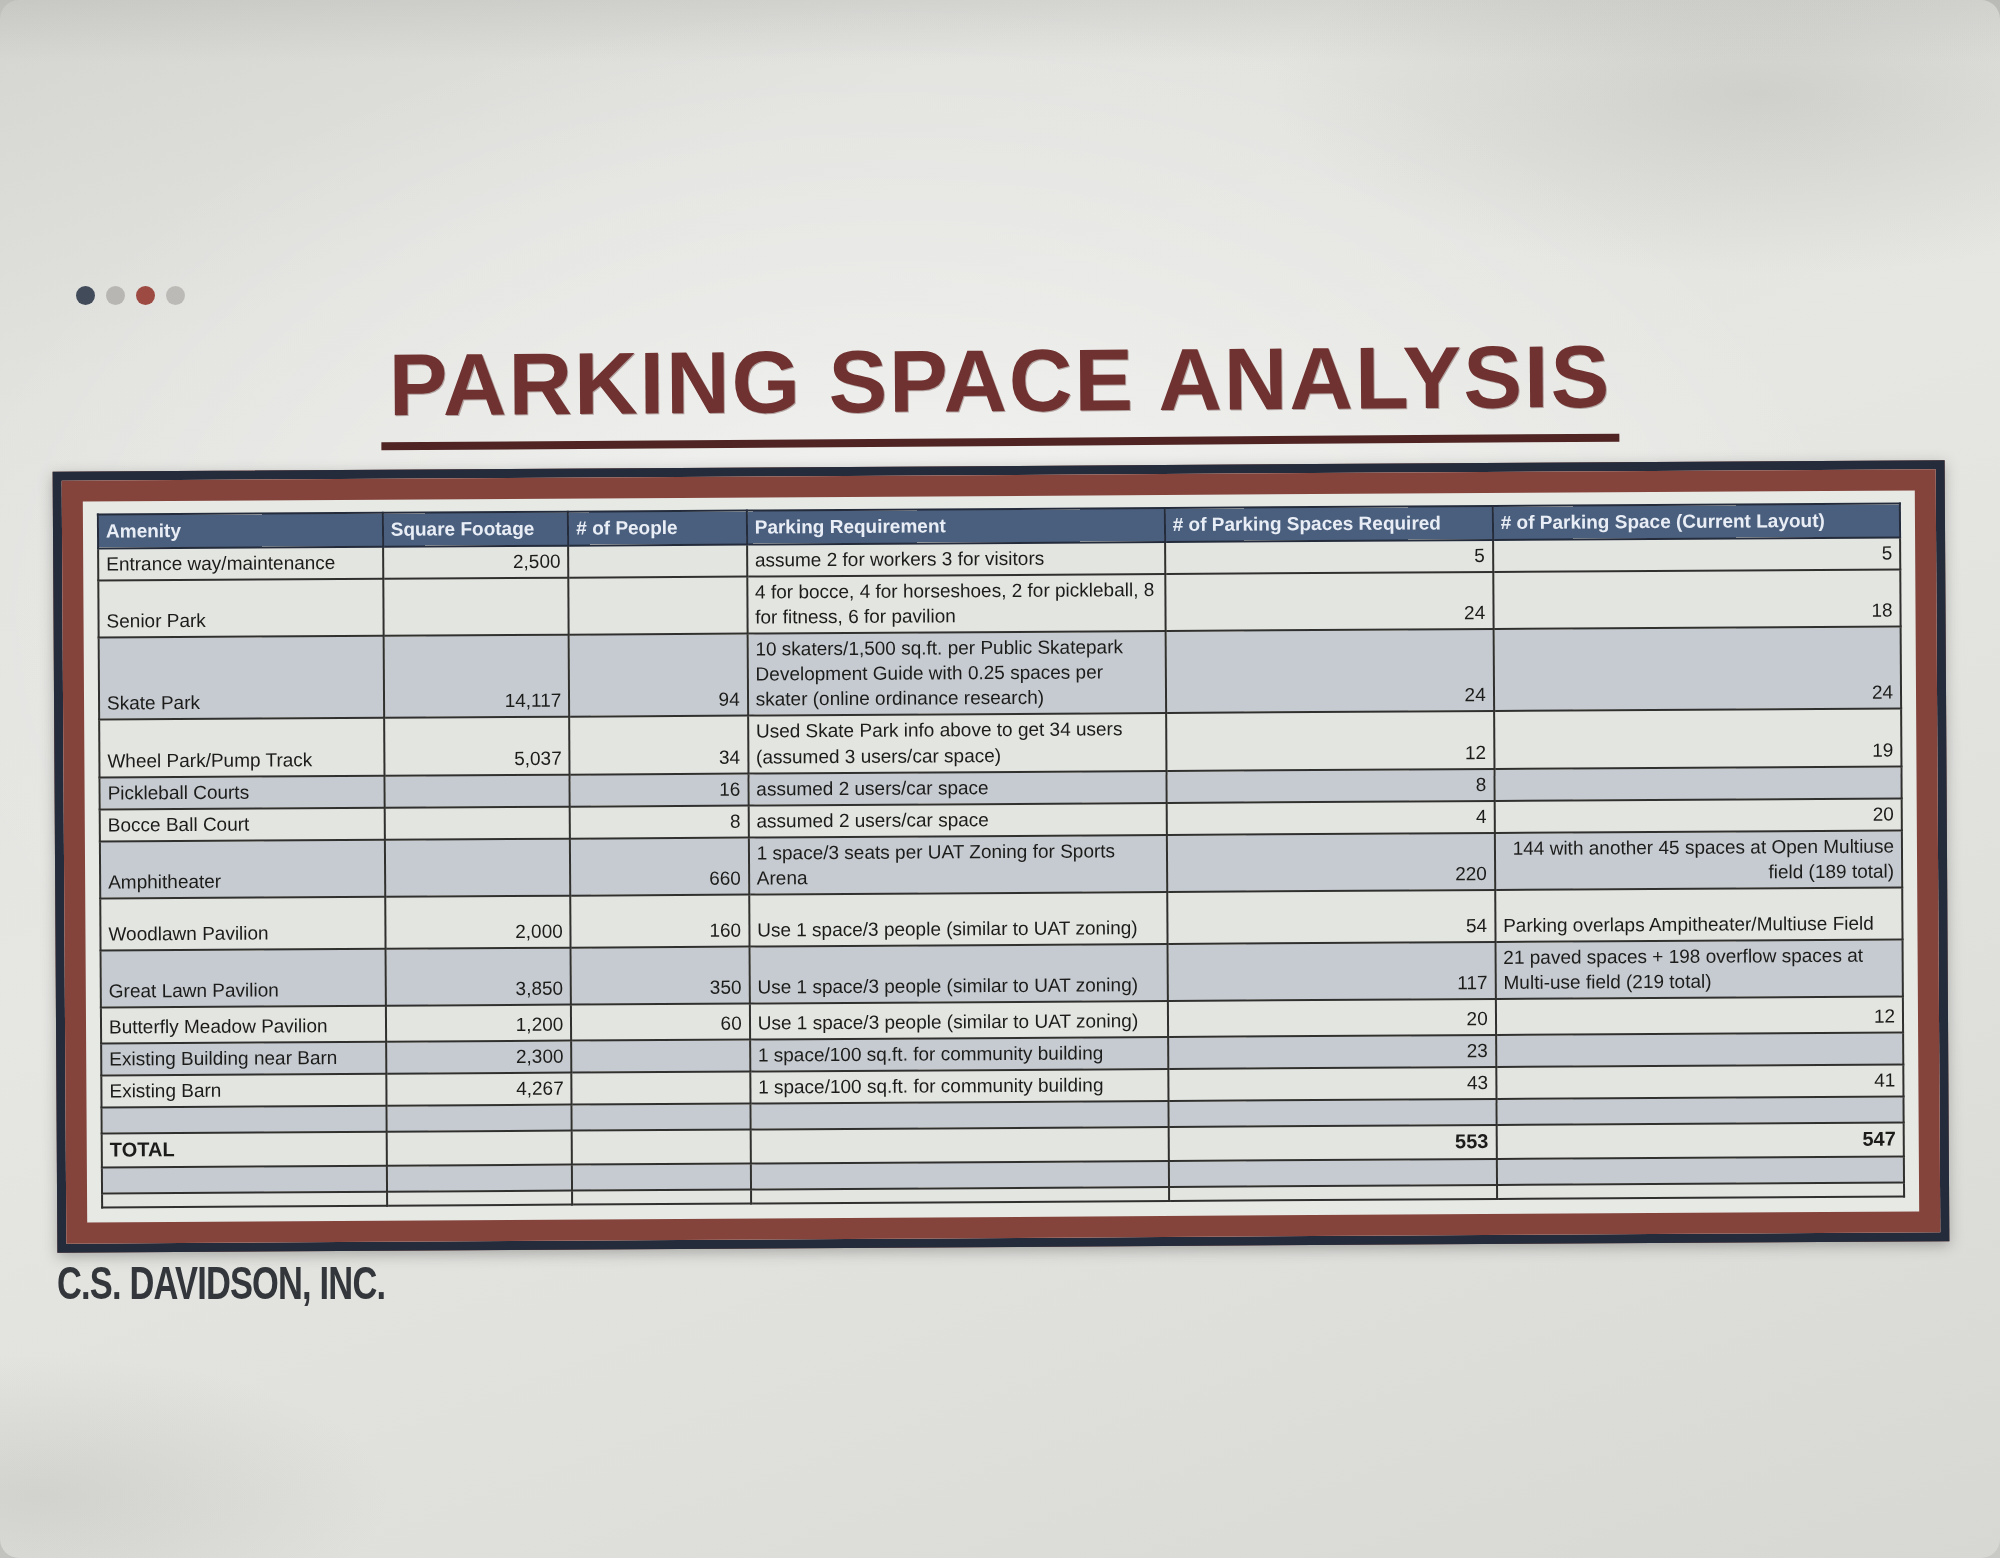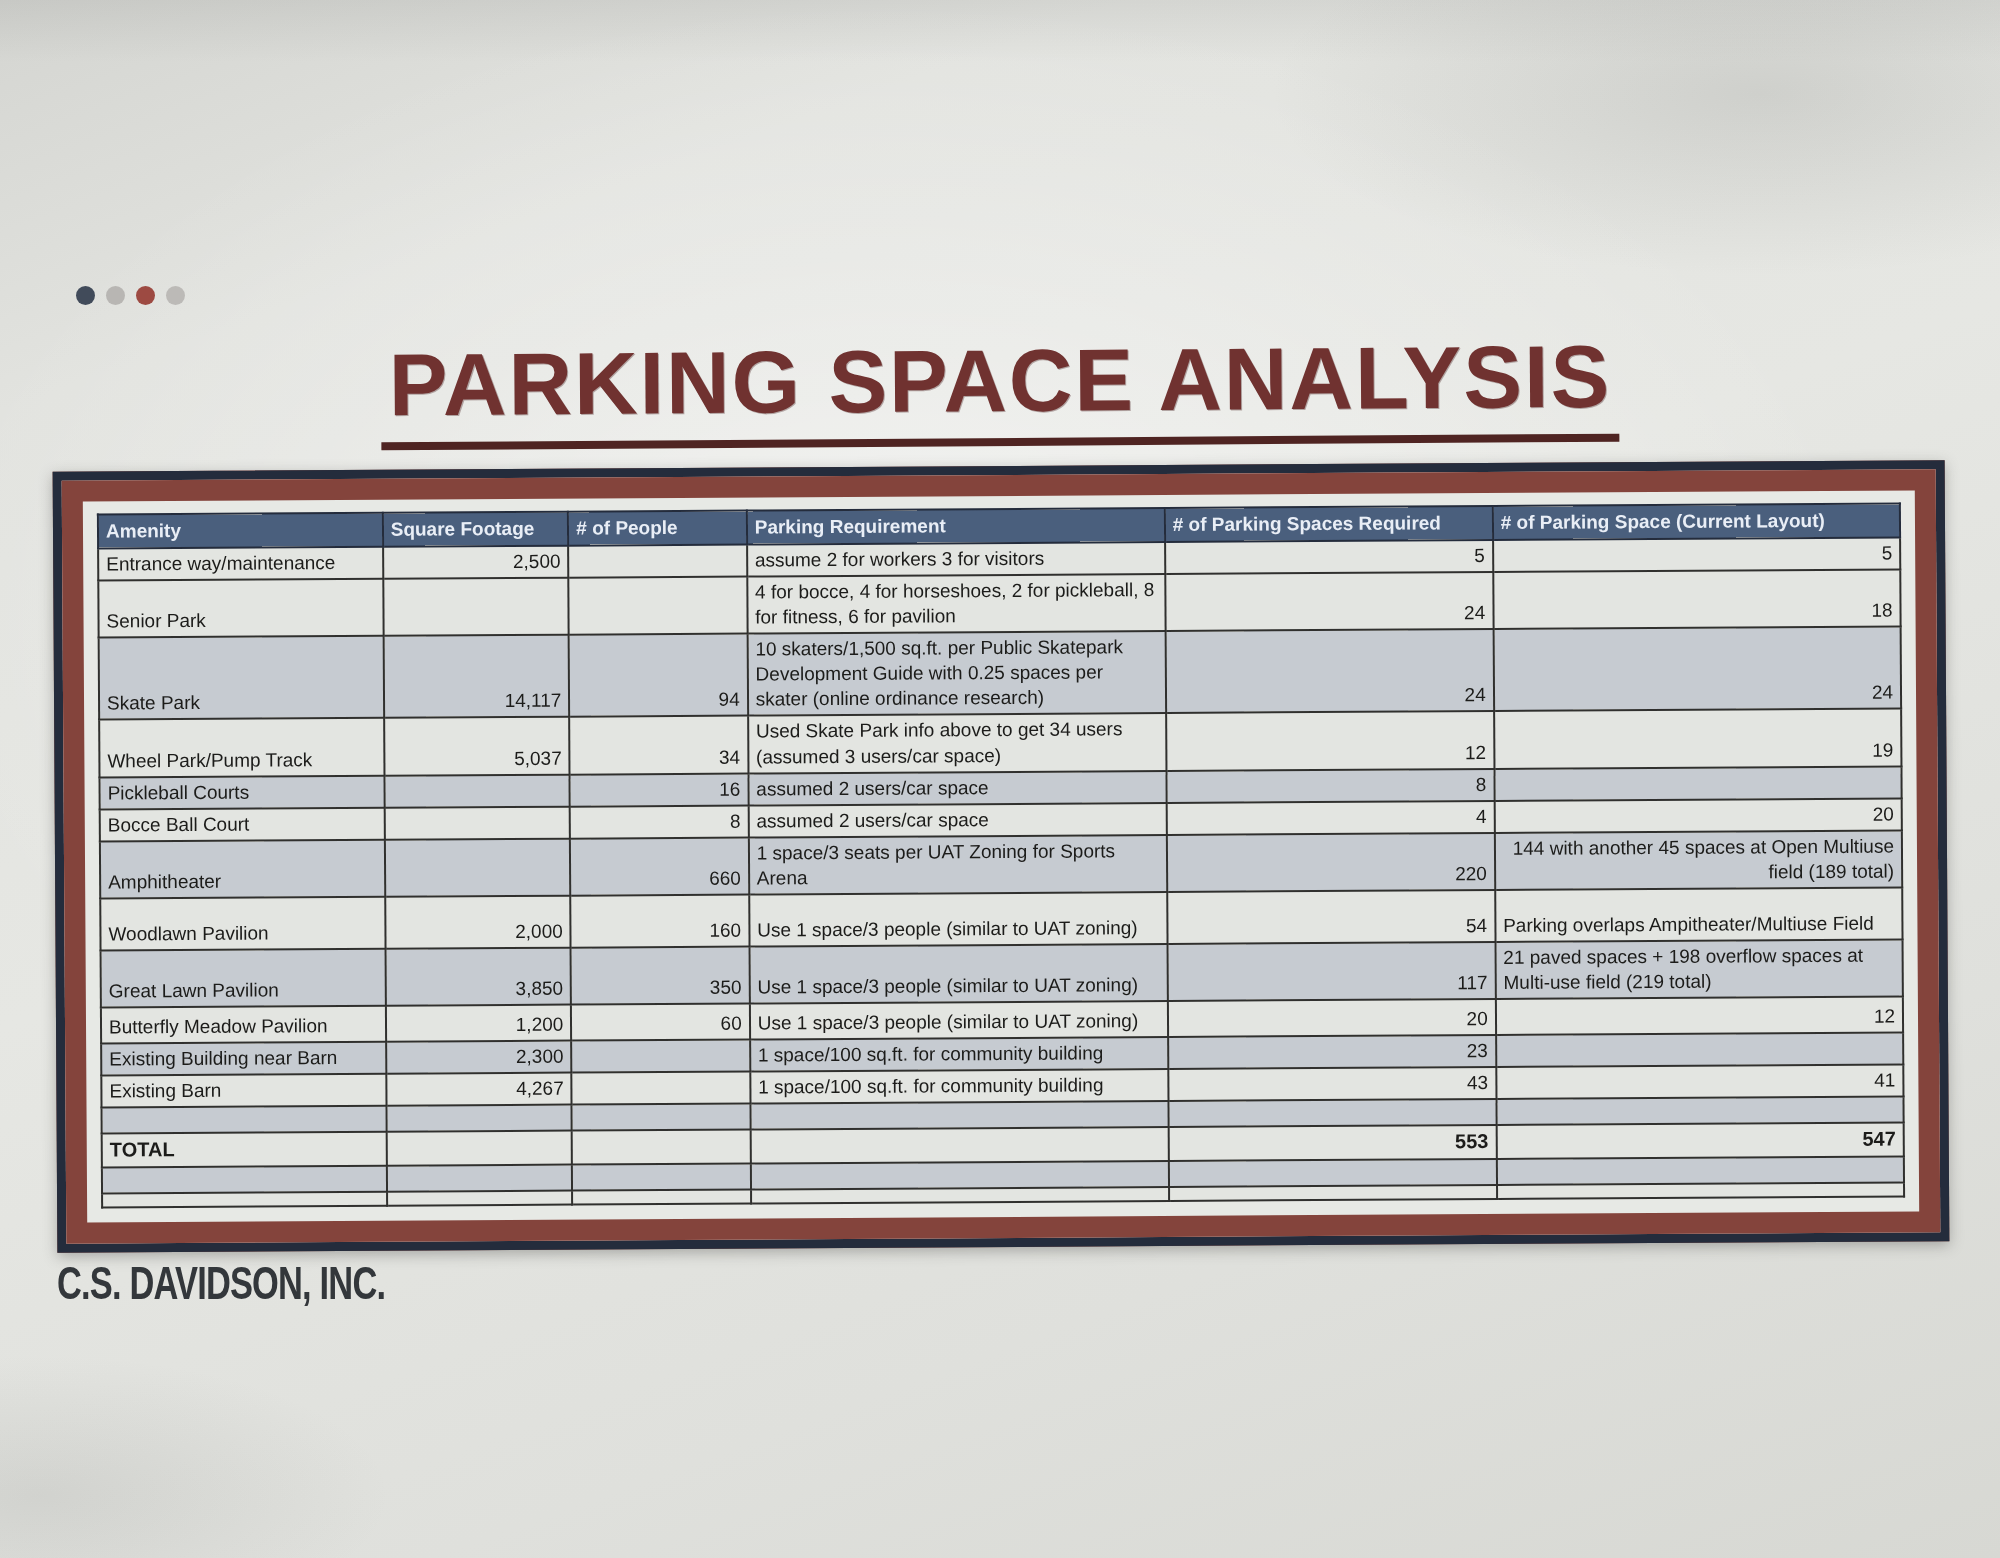--- a/index.html
+++ b/index.html
@@ -6,20 +6,21 @@
   html, body { width: 2000px; height: 1558px; overflow: hidden; }
   body {
     font-family: "Liberation Sans", sans-serif;
     background: #c9cac6;
   }
   .page {
     position: absolute; inset: 0;
     background:
       radial-gradient(ellipse 1400px 900px at 45% 40%, rgba(255,255,255,0.55), rgba(255,255,255,0) 70%),
       linear-gradient(160deg, #d4d5d1 0%, #e2e3df 18%, #e6e7e3 45%, #dfe0dc 75%, #d7d8d3 100%);
+    border-radius: 19px;
   }
   .page::before { 
     content: ""; position: absolute; inset: 0;
     background:
       radial-gradient(ellipse 700px 260px at 88% 6%, rgba(110,112,108,0.18), rgba(0,0,0,0) 70%),
       radial-gradient(ellipse 500px 200px at 2% 96%, rgba(120,122,118,0.15), rgba(0,0,0,0) 70%),
       linear-gradient(180deg, rgba(90,92,90,0.10) 0%, rgba(0,0,0,0) 4%);
     pointer-events: none;
   }
 

